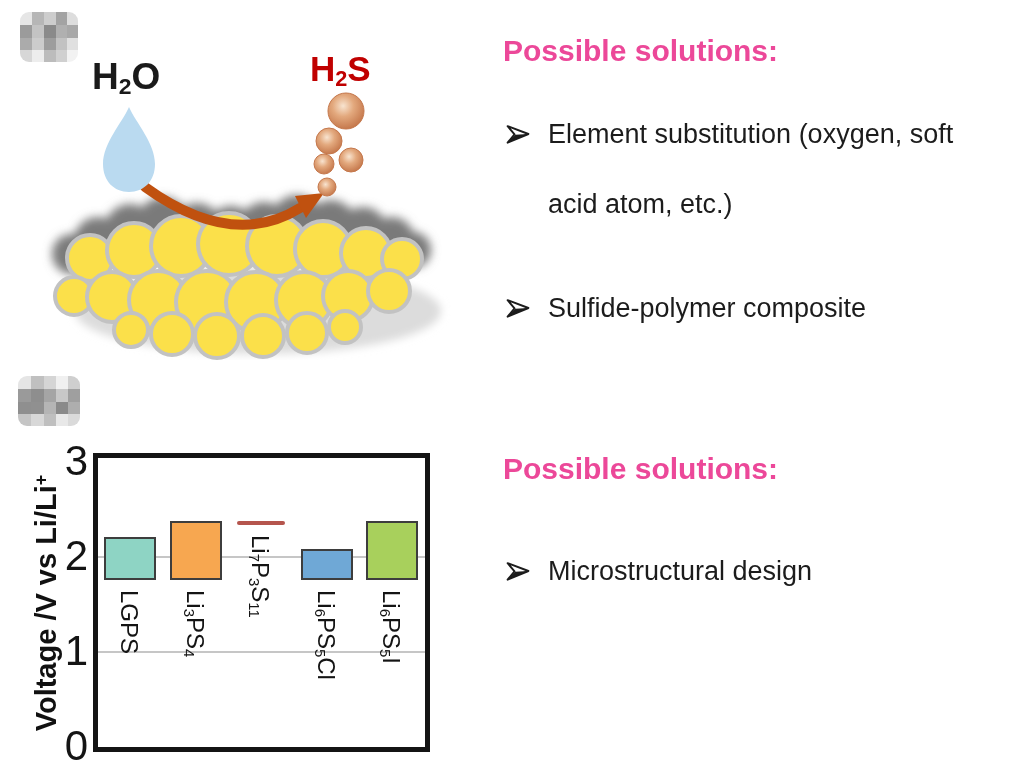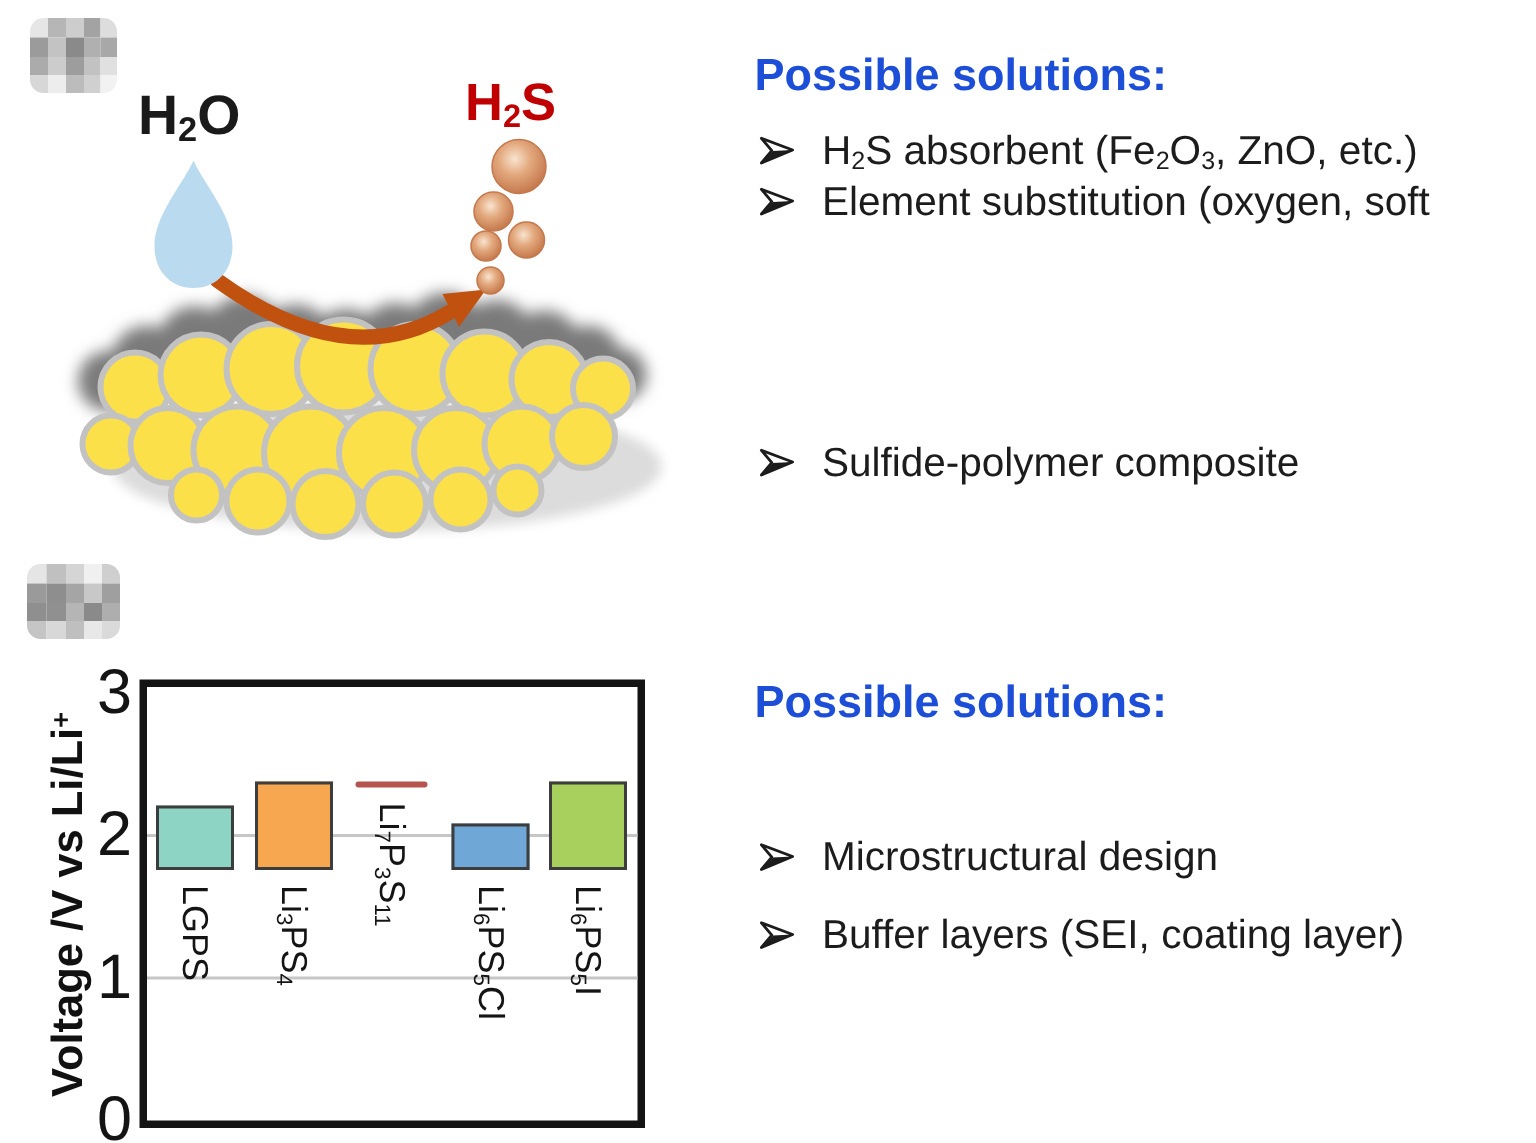--- a/index.html
+++ b/index.html
@@ -13,21 +13,21 @@
 
   
   .chem-label{position:absolute;font-weight:bold;white-space:nowrap;}
   #h2o-label{left:92px;top:56px;font-size:37px;}
   #h2s-label{left:310px;top:37px;font-size:35px;margin-top:12px;}
 
   
   .solutions{position:absolute;width:521px;}
   #solutions-top{left:503px;top:34px;height:330px;}
   #solutions-bottom{left:503px;top:452px;height:240px;}
-  .solutions-heading{font-size:30px;font-weight:bold;color:#1d4ed8;}
+  .solutions-heading{font-size:30px;font-weight:bold;color:#ec4899;}
   .bullet-row{position:absolute;left:0;width:521px;}
   .bullet-row .arrow{position:absolute;left:2px;top:4px;}
   .bullet-text{display:block;margin-left:45px;font-size:27px;line-height:34px;color:#1c1c1c;white-space:nowrap;}
 
   
   #plot-frame{position:absolute;left:93px;top:453px;width:337px;height:299px;
     border:5px solid #141414;box-sizing:border-box;background:#fff;}
   #plot-inner{position:absolute;left:98px;top:458px;width:327px;height:289px;}
   .gridline{position:absolute;left:0;width:100%;height:2px;background:#c6c6c6;z-index:1;}
   .bar{position:absolute;border:2px solid #3d3d3d;box-sizing:border-box;z-index:2;}
@@ -149,33 +149,29 @@
       <circle cx="327" cy="187" r="9"></circle>
     </g>
   </svg>
 
   <div class="chem-label" id="h2o-label" style="color: rgb(26, 26, 26);">H<sub>2</sub>O</div>
   <div class="chem-label" id="h2s-label" style="color: rgb(192, 0, 0);">H<sub>2</sub>S</div>
 
   <div class="solutions" id="solutions-top">
     <div class="solutions-heading">Possible solutions:</div>
     <div></div>
-  <div class="bullet-row" style="top: 49px;">
-        <svg class="arrow" width="26" height="26" viewBox="0 0 30 30">
-    <path d="M3 6 L27 15 L3 25 L11 15.5 Z" fill="#ffffff" stroke="#1c1c1c" stroke-width="2.2" stroke-linejoin="round"></path>
-    <path d="M3 25 L27 15 L12 15.8 Z" fill="#1c1c1c"></path>
-  </svg>
-        <span class="bullet-text">H<sub>2</sub>S absorbent (Fe<sub>2</sub>O<sub>3</sub>, ZnO, etc.)</span>
-      </div>
       <div class="bullet-row" style="top: 83px;">
         <svg class="arrow" width="26" height="26" viewBox="0 0 30 30">
     <path d="M3 6 L27 15 L3 25 L11 15.5 Z" fill="#ffffff" stroke="#1c1c1c" stroke-width="2.2" stroke-linejoin="round"></path>
     <path d="M3 25 L27 15 L12 15.8 Z" fill="#1c1c1c"></path>
   </svg>
         <span class="bullet-text">Element substitution (oxygen, soft</span>
+      </div>
+      <div class="bullet-row" style="top: 153px;">
+        <span class="bullet-text">acid atom, etc.)</span>
       </div>
       <div class="bullet-row" style="top: 257px;">
         <svg class="arrow" width="26" height="26" viewBox="0 0 30 30">
     <path d="M3 6 L27 15 L3 25 L11 15.5 Z" fill="#ffffff" stroke="#1c1c1c" stroke-width="2.2" stroke-linejoin="round"></path>
     <path d="M3 25 L27 15 L12 15.8 Z" fill="#1c1c1c"></path>
   </svg>
         <span class="bullet-text">Sulfide-polymer composite</span>
       </div>
     </div>
 </div>
@@ -210,27 +206,20 @@
   <div class="solutions" id="solutions-bottom" style="top:82px;">
     <div class="solutions-heading">Possible solutions:</div>
     <div></div>
       <div class="bullet-row" style="top: 102px;">
         <svg class="arrow" width="26" height="26" viewBox="0 0 30 30">
     <path d="M3 6 L27 15 L3 25 L11 15.5 Z" fill="#ffffff" stroke="#1c1c1c" stroke-width="2.2" stroke-linejoin="round"></path>
     <path d="M3 25 L27 15 L12 15.8 Z" fill="#1c1c1c"></path>
   </svg>
         <span class="bullet-text">Microstructural design</span>
       </div>
-      <div class="bullet-row" style="top: 154px;">
-        <svg class="arrow" width="26" height="26" viewBox="0 0 30 30">
-    <path d="M3 6 L27 15 L3 25 L11 15.5 Z" fill="#ffffff" stroke="#1c1c1c" stroke-width="2.2" stroke-linejoin="round"></path>
-    <path d="M3 25 L27 15 L12 15.8 Z" fill="#1c1c1c"></path>
-  </svg>
-        <span class="bullet-text">Buffer layers (SEI, coating layer)</span>
-      </div>
     </div>
 </div>
 
 <div id="ylabel">Voltage /V vs Li/Li<sup>+</sup></div>
 <div id="y-ticks">
     <div class="ytick" style="top: 720px;">0</div>
     <div class="ytick" style="top: 625px;">1</div>
     <div class="ytick" style="top: 530px;">2</div>
     <div class="ytick" style="top: 435px;">3</div>
   </div>

